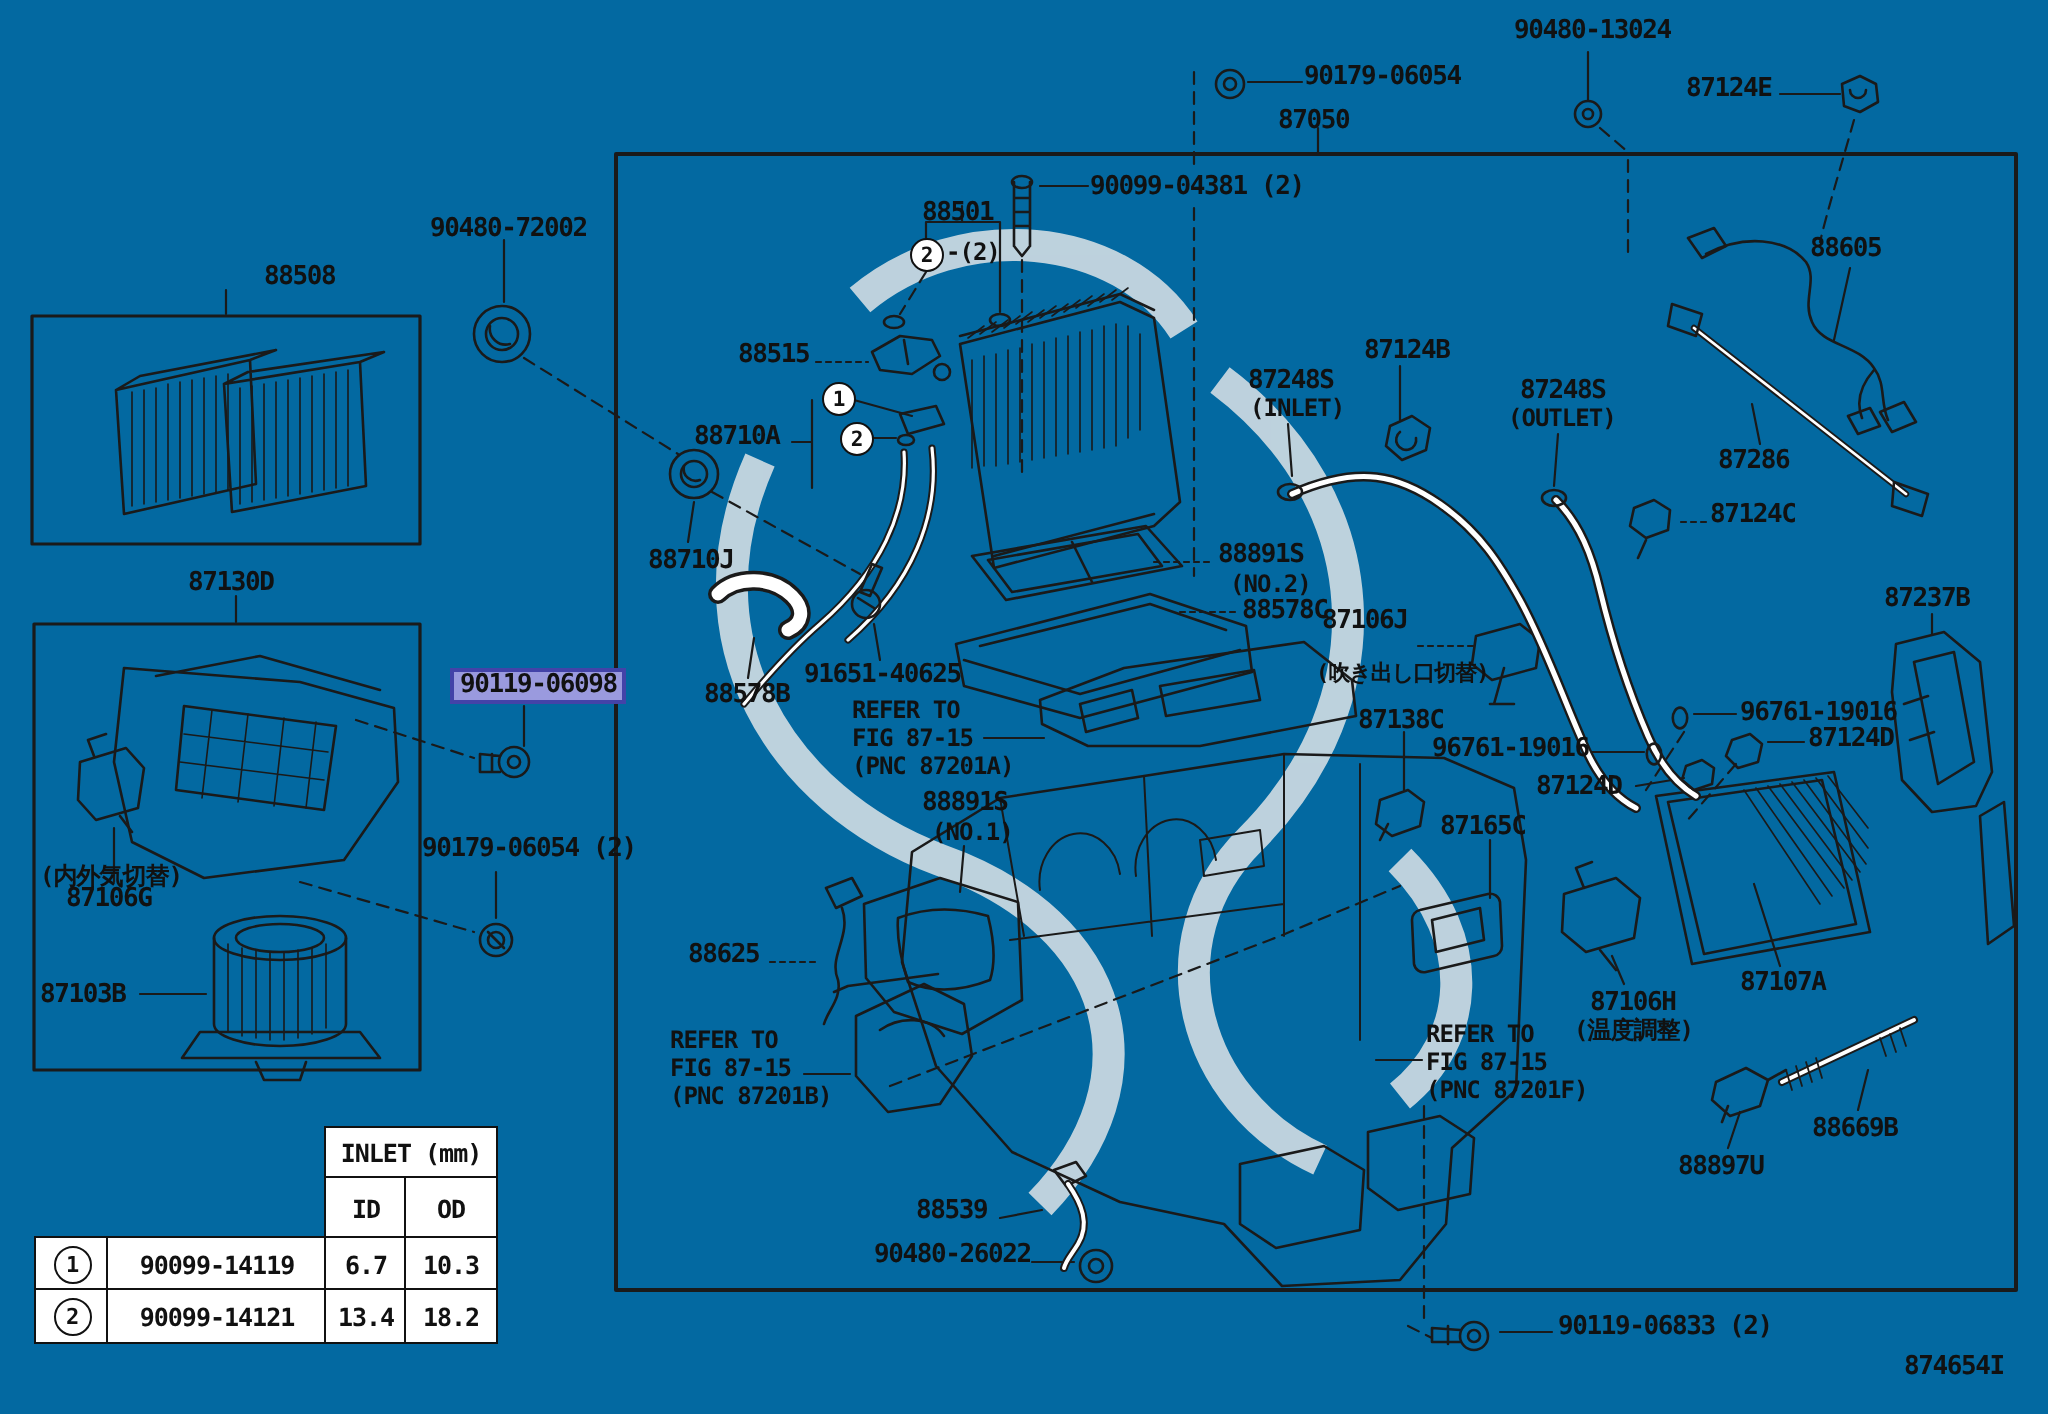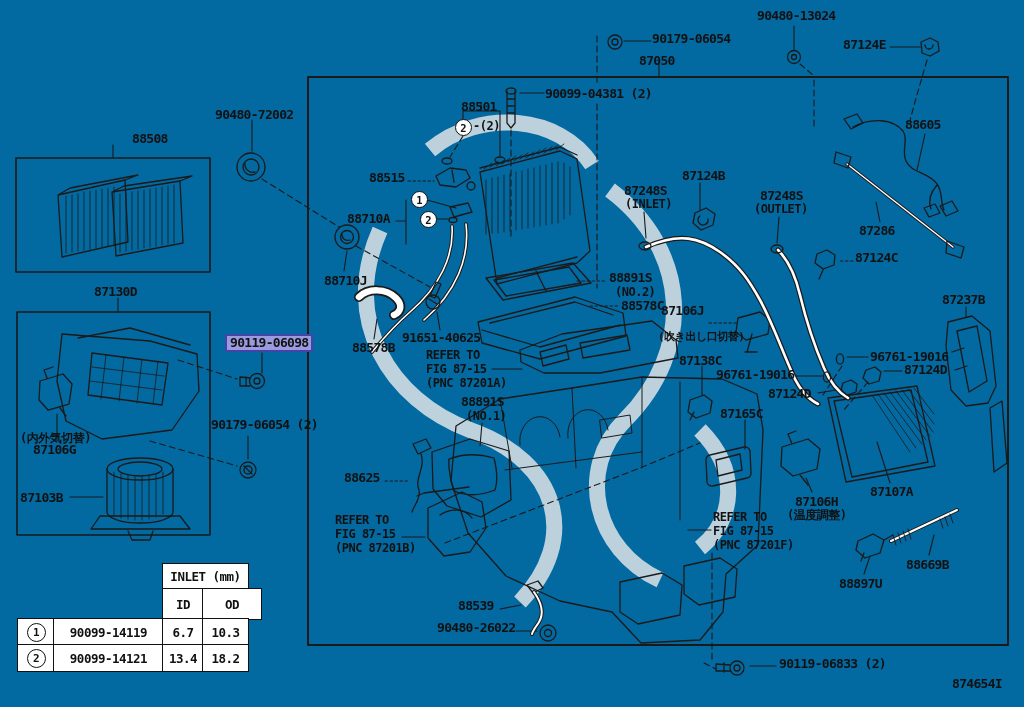--- a/index.html
+++ b/index.html
@@ -346,21 +346,21 @@
     </div>
 <div id="callouts">
       <div class="callout" style="left: 455px; top: 119px;">2</div>
       <div class="callout" style="left: 411px; top: 191px;">1</div>
       <div class="callout" style="left: 420px; top: 211px;">2</div>
     </div>
 
 <div>
   <div class="tcell" style="left:162px;top:563px;width:87px;height:27px">INLET (mm)</div>
   <div class="tcell" style="left:162px;top:588px;width:42px;height:32px">ID</div>
-  <div class="tcell" style="left:202px;top:588px;width:60px;height:32px">OD</div>
+  <div class="tcell" style="left:202px;top:588px;width:47px;height:32px">OD</div>
 
   <div class="tcell" style="left:17px;top:618px;width:38px;height:28px">
         <span class="mk">1</span>
       </div>
   <div class="tcell" style="left:53px;top:618px;width:111px;height:28px">90099-14119</div>
   <div class="tcell" style="left:162px;top:618px;width:42px;height:28px">6.7</div>
   <div class="tcell" style="left:202px;top:618px;width:47px;height:28px">10.3</div>
 
   <div class="tcell" style="left:17px;top:644px;width:38px;height:28px">
         <span class="mk">2</span>

